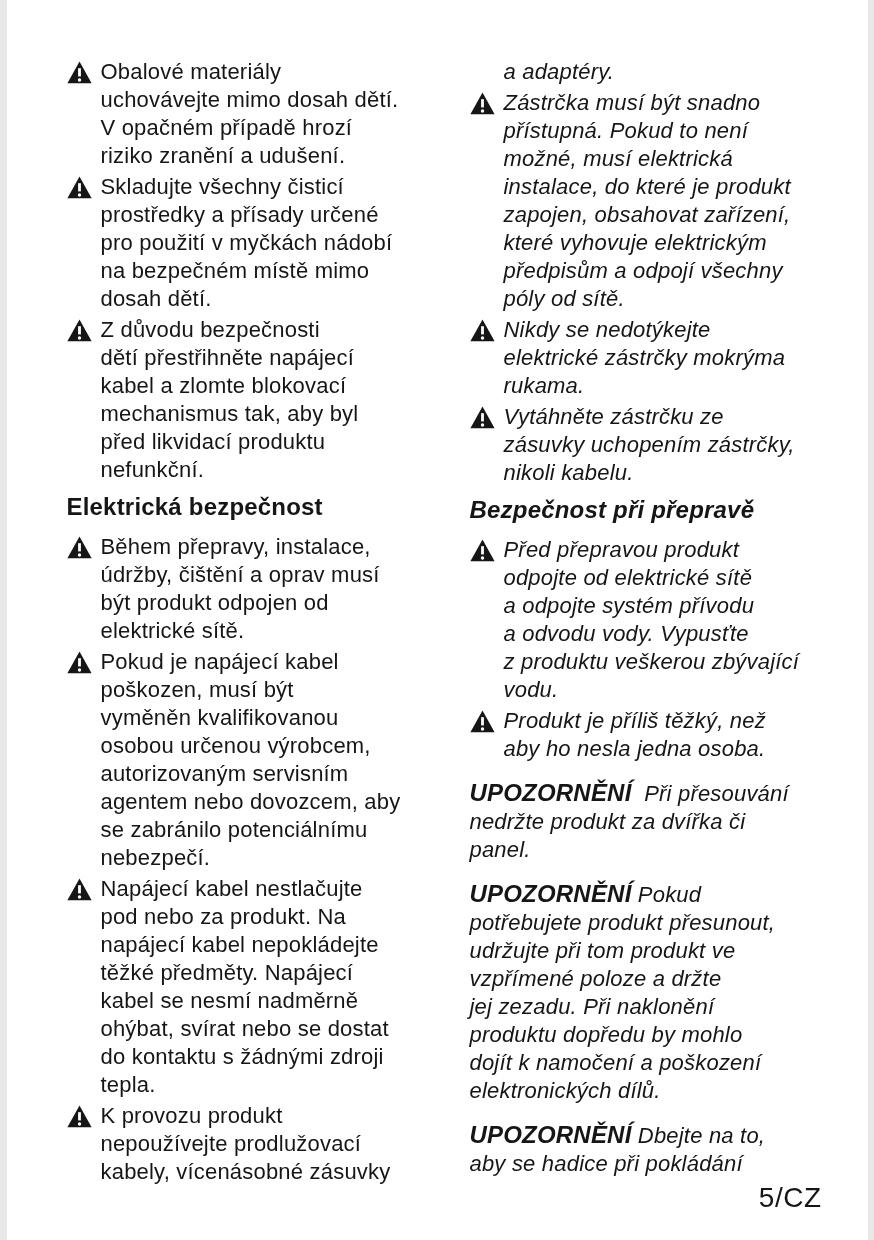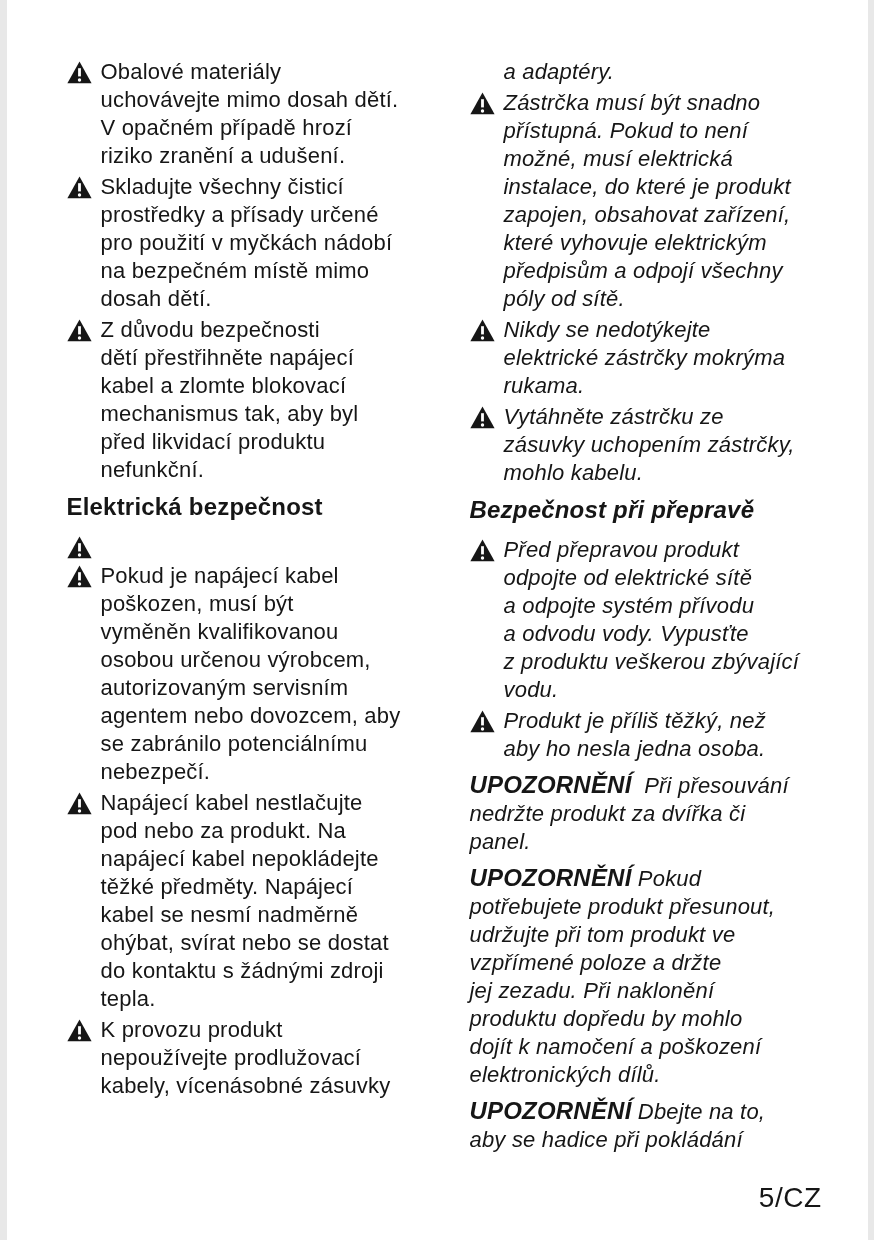--- a/index.html
+++ b/index.html
@@ -46,21 +46,21 @@
     margin: 0 0 3px 0;
   }
   .section-heading {
     font-size: 24px;
     line-height: 30px;
     font-weight: bold;
     margin: 8px 0 11px 0;
     letter-spacing: 0.2px;
   }
   .notice {
-    margin: 8px 0 0 0;
+    margin: 16px 0 0 0;
     font-size: 22px;
     line-height: 28px;
     letter-spacing: 0.2px;
   }
   .notice .notice-label {
     font-weight: bold;
     font-size: 24px;
   }
   .notice .notice-text {
     white-space: pre-line;
@@ -120,20 +120,24 @@
     </div>
 
     <div class="section-heading">Elektrická bezpečnost</div>
 
     <div class="item">
       <span class="icon"><svg width="25" height="23" viewBox="0 0 25 23">
             <path d="M12.5 0.5 L24.6 22.3 L0.4 22.3 Z" fill="#161616"></path>
             <rect x="11.1" y="7.2" width="2.8" height="8.2" fill="#ffffff"></rect>
             <circle cx="12.5" cy="19" r="1.7" fill="#ffffff"></circle>
           </svg></span>
+      <span class="text">Během přepravy, instalace,
+údržby, čištění a oprav musí
+být produkt odpojen od
+elektrické sítě.</span>
     </div>
 
     <div class="item">
       <span class="icon"><svg width="25" height="23" viewBox="0 0 25 23">
             <path d="M12.5 0.5 L24.6 22.3 L0.4 22.3 Z" fill="#161616"></path>
             <rect x="11.1" y="7.2" width="2.8" height="8.2" fill="#ffffff"></rect>
             <circle cx="12.5" cy="19" r="1.7" fill="#ffffff"></circle>
           </svg></span>
       <span class="text">Pokud je napájecí kabel
 poškozen, musí být
@@ -206,21 +210,21 @@
     </div>
 
     <div class="item">
       <span class="icon"><svg width="25" height="23" viewBox="0 0 25 23">
             <path d="M12.5 0.5 L24.6 22.3 L0.4 22.3 Z" fill="#161616"></path>
             <rect x="11.1" y="7.2" width="2.8" height="8.2" fill="#ffffff"></rect>
             <circle cx="12.5" cy="19" r="1.7" fill="#ffffff"></circle>
           </svg></span>
       <span class="text">Vytáhněte zástrčku ze
 zásuvky uchopením zástrčky,
-mohlo kabelu.</span>
+nikoli kabelu.</span>
     </div>
 
     <div class="section-heading">Bezpečnost při přepravě</div>
 
     <div class="item">
       <span class="icon"><svg width="25" height="23" viewBox="0 0 25 23">
             <path d="M12.5 0.5 L24.6 22.3 L0.4 22.3 Z" fill="#161616"></path>
             <rect x="11.1" y="7.2" width="2.8" height="8.2" fill="#ffffff"></rect>
             <circle cx="12.5" cy="19" r="1.7" fill="#ffffff"></circle>
           </svg></span>

